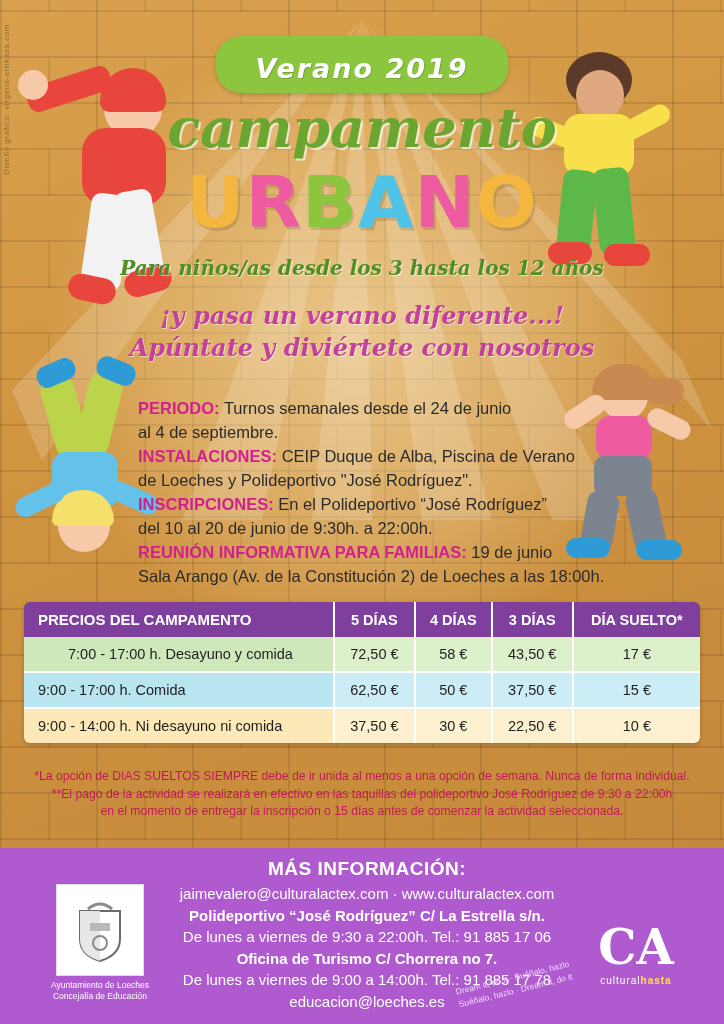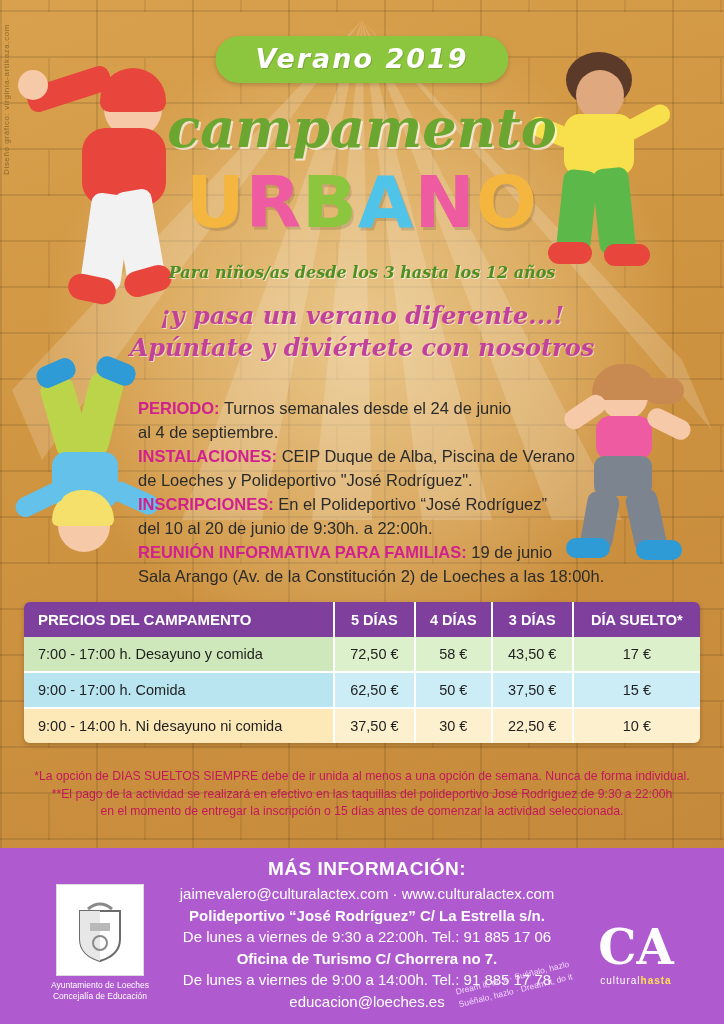--- a/index.html
+++ b/index.html
@@ -43,21 +43,21 @@
   .side-credit {
     position:absolute; left:2px; top:175px;
     transform:rotate(-90deg); transform-origin:left top;
     font-size:8px; color:#8d6a2e; letter-spacing:.6px; white-space:nowrap;
   }
 
   
   .year-banner {
     position:absolute; left:50%; top:36px; transform:translateX(-50%);
     background:#8cc63e; border-radius:26px;
-    padding:7px 40px 9px; box-shadow:0 2px 4px rgba(0,0,0,.18);
+    padding:17px 40px 9px; box-shadow:0 2px 4px rgba(0,0,0,.18);
   }
   .year-banner span {
     font-family:"DejaVu Sans", sans-serif;
     font-weight:bold; font-style:italic; font-size:27px; color:#fff;
     letter-spacing:2px; text-shadow:1px 1px 0 rgba(0,0,0,.15);
   }
 
   .title-campamento {
     position:absolute; left:50%; top:96px; transform:translateX(-50%);
     font-family:"DejaVu Serif", serif; font-style:italic; font-weight:bold;
@@ -65,23 +65,23 @@
     text-shadow:2px 2px 0 rgba(255,255,255,.65);
   }
   .title-urbano {
     position:absolute; left:50%; top:160px; transform:translateX(-50%);
     font-family:"DejaVu Sans", sans-serif; font-weight:bold;
     font-size:72px; white-space:nowrap; letter-spacing:1px;
   }
   .title-urbano span { display:inline-block; text-shadow:2px 3px 0 rgba(0,0,0,.12); }
 
   .subtitle-ages {
-    position:absolute; left:50%; top:263px; transform:translateX(-50%);
+    position:absolute; left:50%; top:256px; transform:translateX(-50%);
     font-family:"DejaVu Serif", serif; font-style:italic; font-weight:bold;
-    font-size:16px; color:#4f8f22; white-space:nowrap;
+    font-size:20px; color:#4f8f22; white-space:nowrap;
     text-shadow:1px 1px 0 rgba(255,255,255,.6);
   }
   .tagline {
     position:absolute; left:50%; top:300px; transform:translateX(-50%);
     text-align:center; width:620px;
     font-family:"DejaVu Serif", serif; font-style:italic; font-weight:bold;
     font-size:24px; color:#c2419a; line-height:1.35;
     text-shadow:1px 1px 0 rgba(255,255,255,.55);
   }
 
@@ -106,21 +106,21 @@
     padding:9px 9px; text-align:center; border-right:2px solid #fff;
   }
   thead th.first { text-align:left; padding-left:14px; font-size:15px; }
   thead th:last-child { border-right:none; }
   tbody td {
     padding:9px 10px; text-align:center; font-size:14.5px; color:#1f1f1f;
     border-right:2px solid #fff; border-bottom:2px solid #fff;
   }
   tbody td:last-child { border-right:none; }
   tbody td.label { text-align:left; padding-left:14px; font-size:14.5px; }
-  tbody tr:nth-child(1) .label { background:#cfe8bb; }
+  tbody tr:nth-child(1) .label { background:#cfe8bb;text-align:center; }
   tbody tr:nth-child(1) td { background:#ddf0cc; }
   tbody tr:nth-child(2) .label { background:#b8e5f0; }
   tbody tr:nth-child(2) td { background:#ccecf6; }
   tbody tr:nth-child(3) .label { background:#fde8b8; }
   tbody tr:nth-child(3) td { background:#fdf0cf; }
   tbody tr:nth-child(4) .label { background:#f8c9dc; }
   tbody tr:nth-child(4) td { background:#fbdbe8; }
   tbody tr:last-child td { border-bottom:none; }
 
   .notes {

